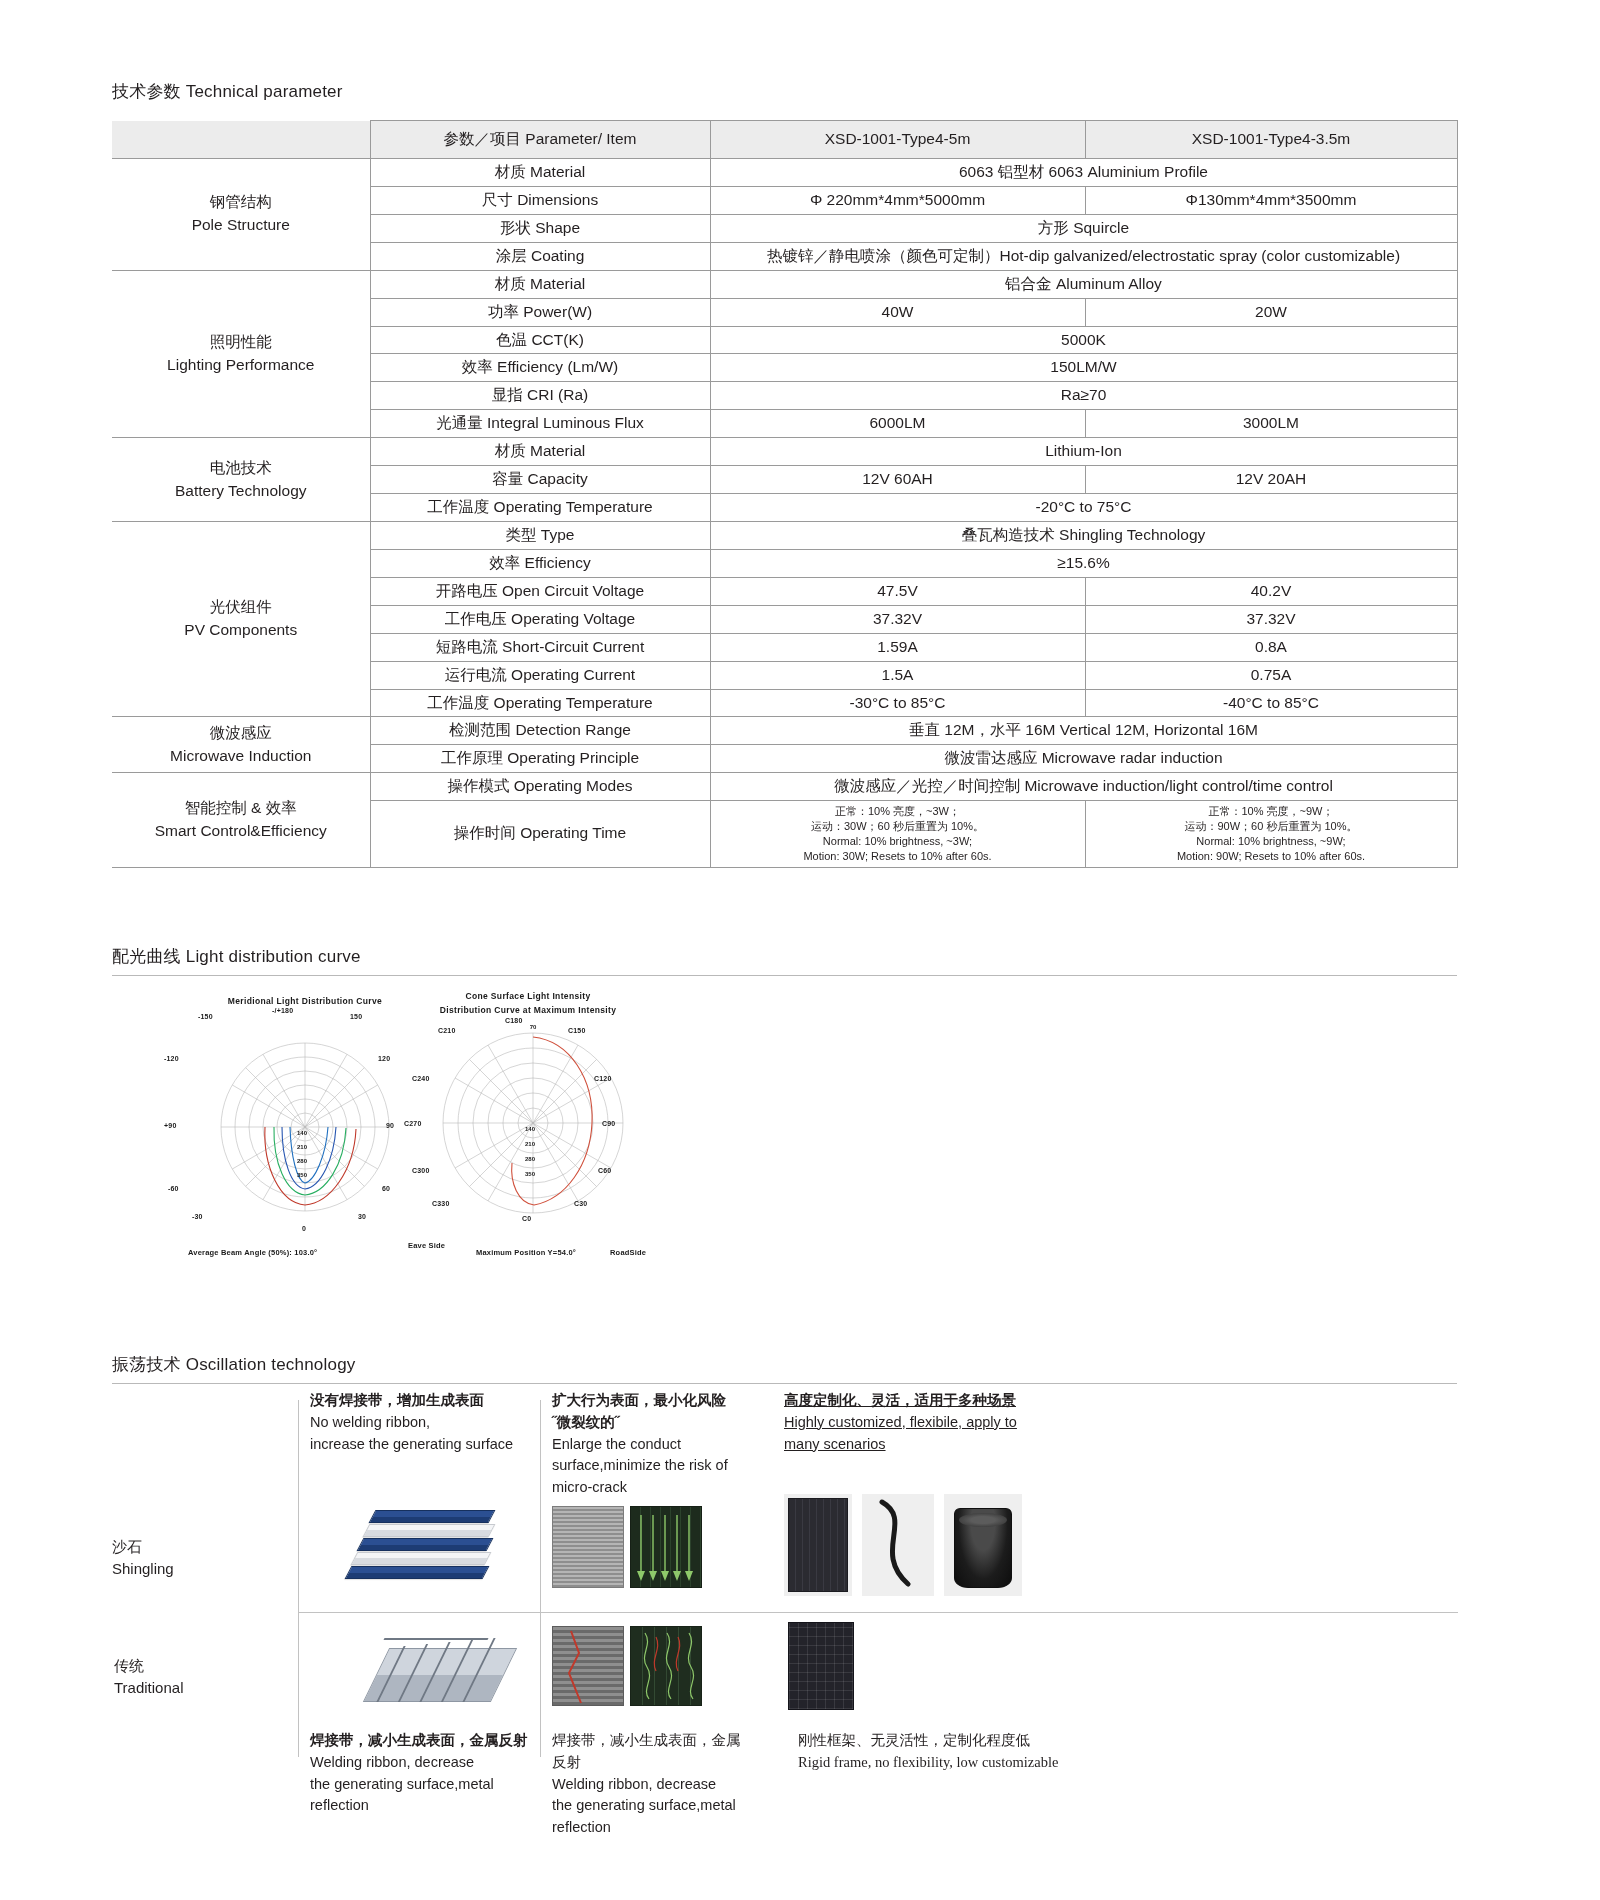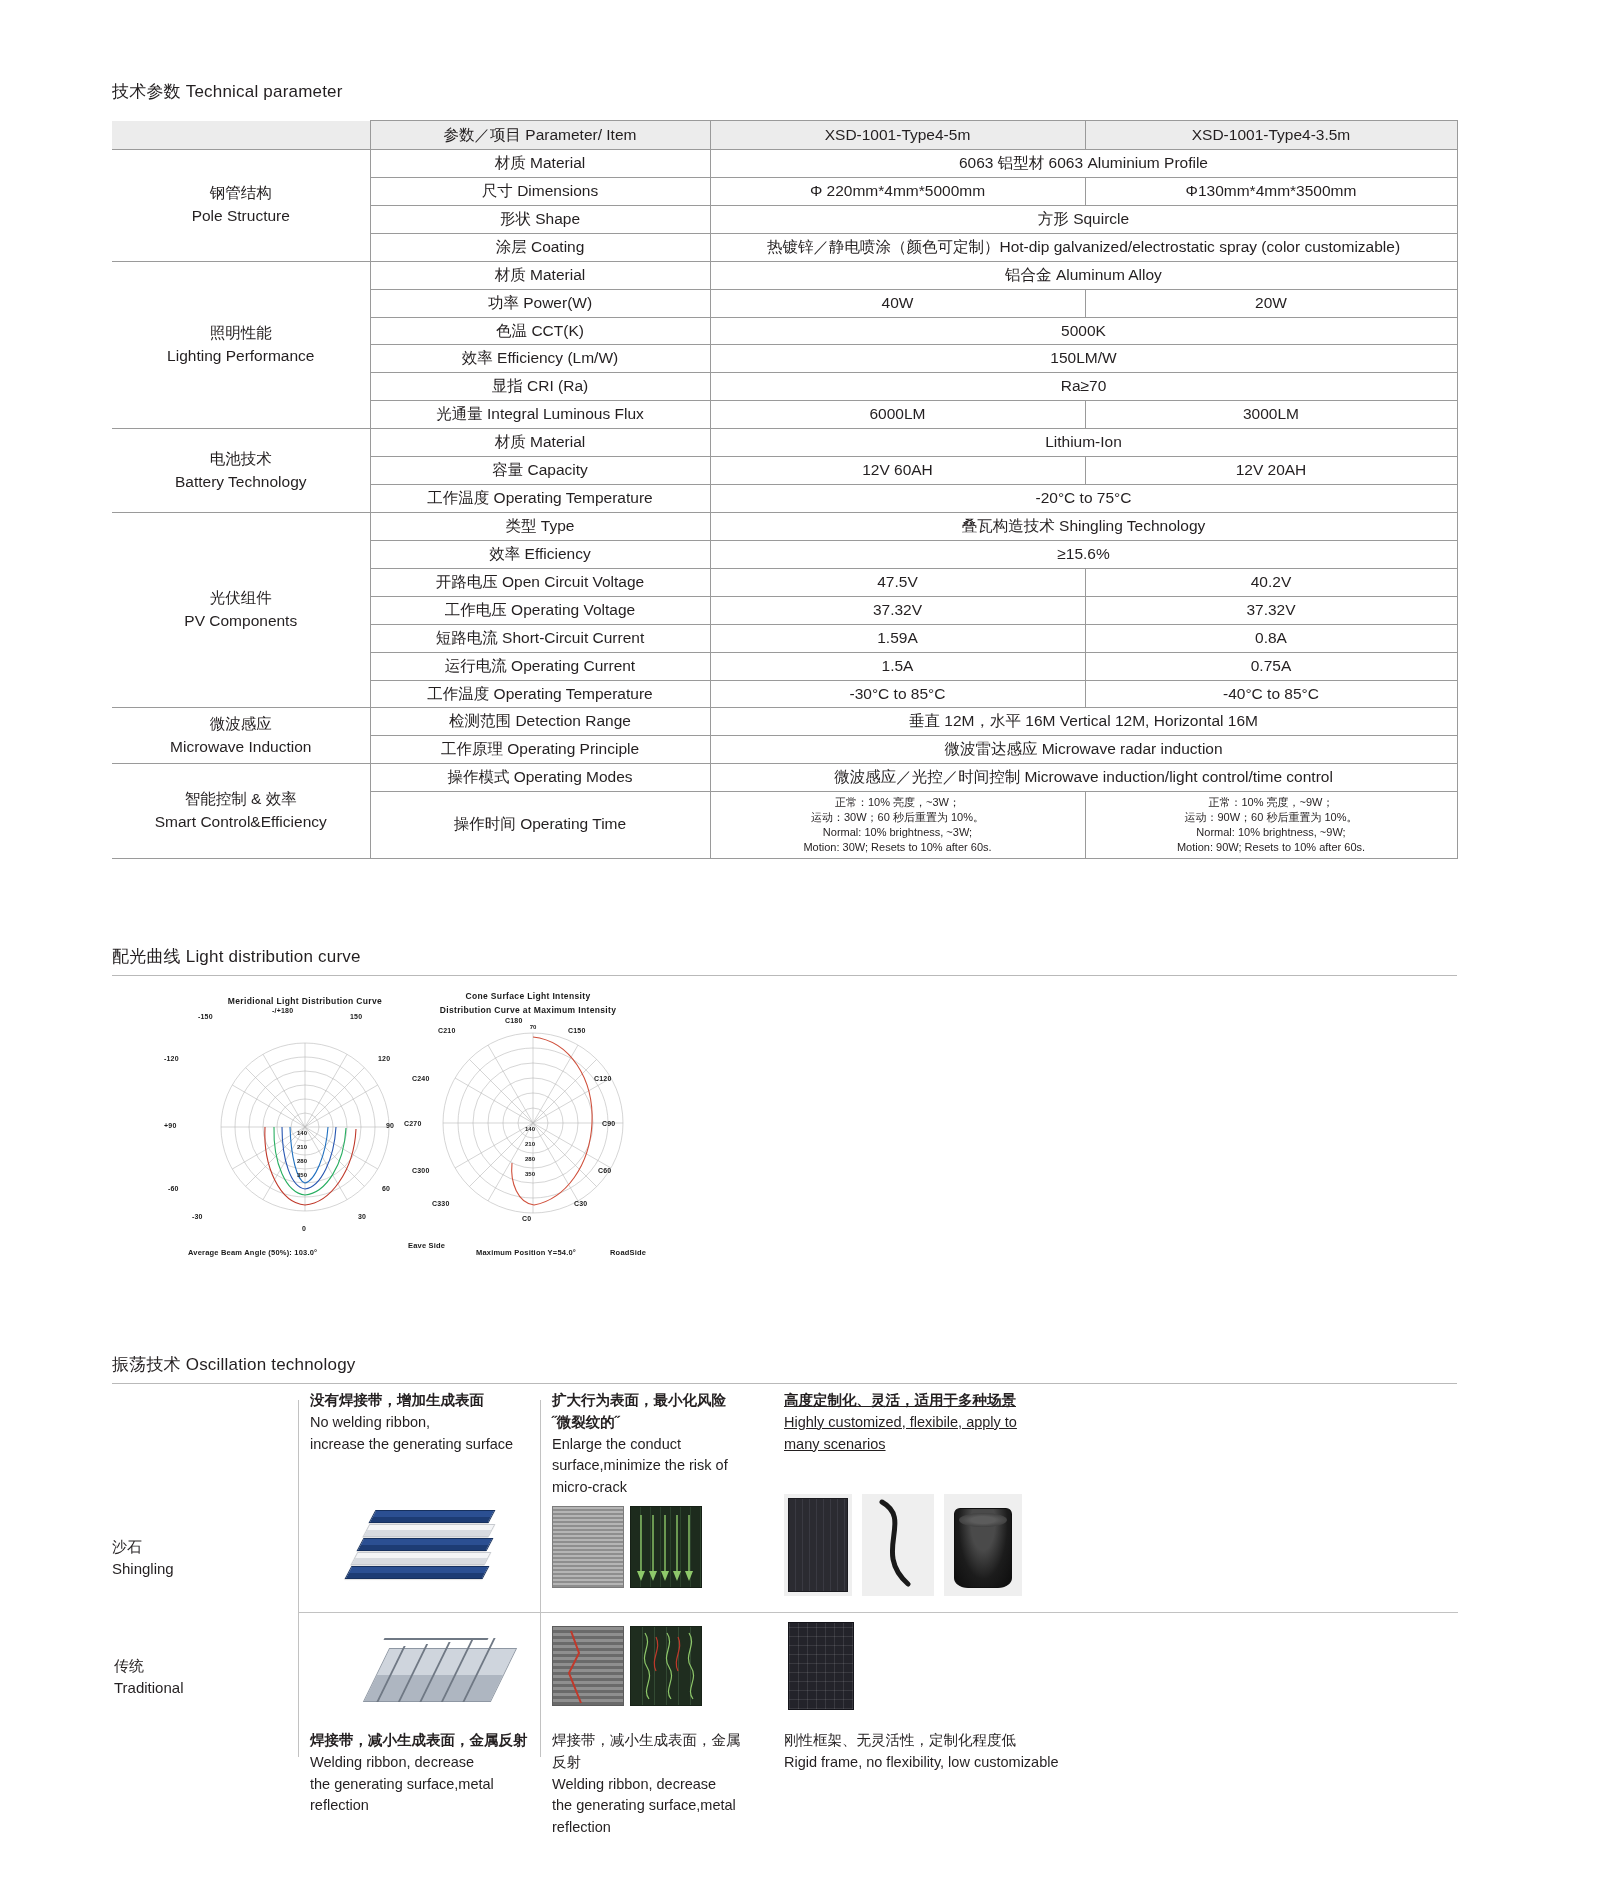--- a/index.html
+++ b/index.html
@@ -46,21 +46,21 @@
   table.spec td {
     border: 1px solid #9a9a9a;
     text-align: center;
     vertical-align: middle;
     padding: 3px 6px;
     line-height: 1.35;
     height: 26px;
   }
   table.spec tr.hdr td {
     background: #ececec;
-    height: 29px;
+    height: 38px;
     font-size: 15.5px;
   }
   td.group {
     border-left: none !important;
     border-right: 1px solid #9a9a9a;
     font-size: 15.5px;
   }
   td.blank-tl { border-left: none !important; border-top: none !important; background: #ececec; }
   .grp-inner { display: flex; flex-direction: column; align-items: center; justify-content: center; gap: 2px; }
   .grp-inner span { display: block; white-space: nowrap; text-align: right; }
@@ -589,19 +589,19 @@
       <span>Welding ribbon, decrease</span><br>
       <span>the generating surface,metal</span><br>
       <span>reflection</span>
     </div>
     <div class="osc-txt" style="left:440px; top:340px; width:200px;">
       <span>焊接带，减小生成表面，金属反射</span><br>
       <span>Welding ribbon, decrease</span><br>
       <span>the generating surface,metal</span><br>
       <span>reflection</span>
     </div>
-    <div class="osc-txt" style="left:672px; top:340px; width:330px;">
+    <div class="osc-txt" style="left:686px; top:340px; width:330px;font-family:Liberation Serif, serif;">
       <span>刚性框架、无灵活性，定制化程度低</span><br>
       <span>Rigid frame, no flexibility, low customizable</span>
     </div>
   </div>
 
 </div>
 
 </body></html>

